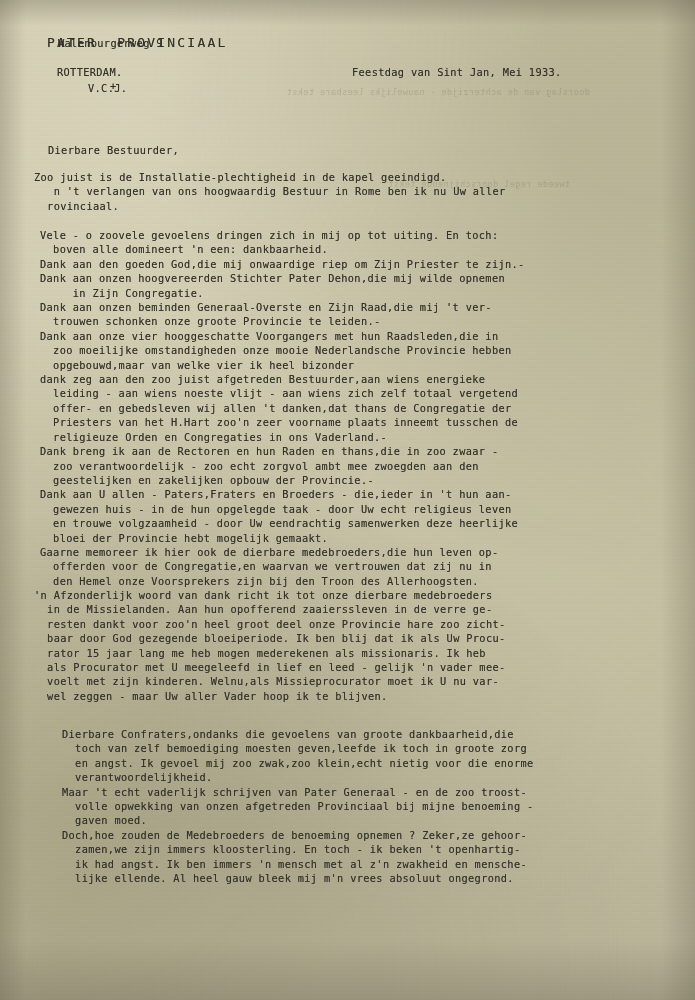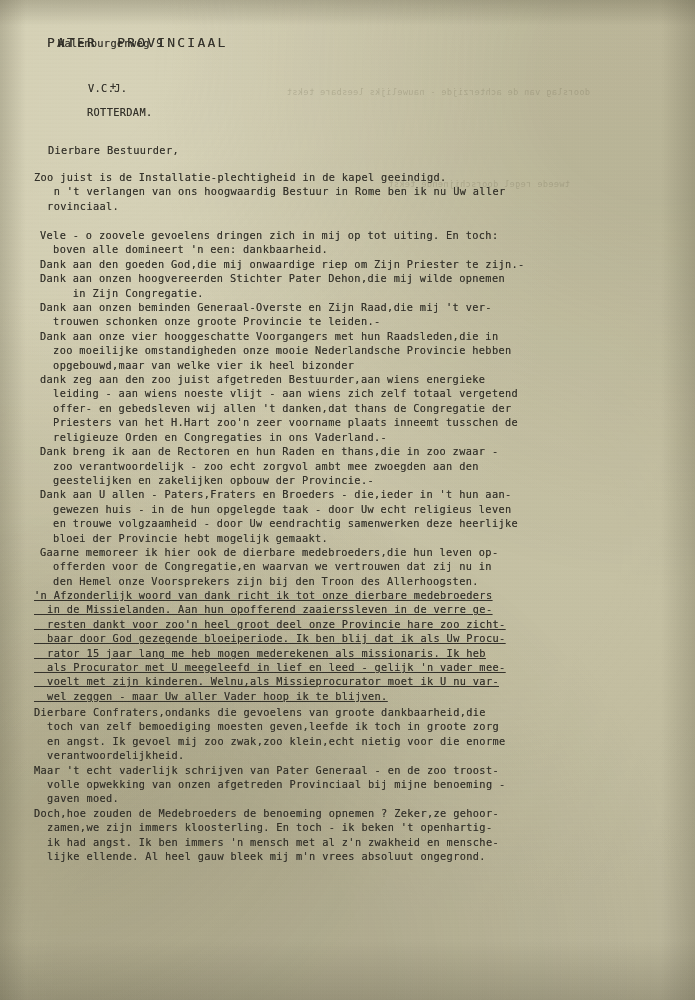--- a/index.html
+++ b/index.html
@@ -90,32 +90,32 @@
     text-shadow: 0 0 0.6px rgba(45,43,34,0.55);
   }
 
   
   #hdr-title {
     left: 47px; top: 36px;
     letter-spacing: 2.2px;
     font-size: 13px;
   }
   #hdr-street { left: 58px; top: 36px; }
-  #hdr-city   { left: 87px; top: 65px; margin-top: 40px; }
+  #hdr-city   { left: 57px; top: 65px; }
   #hdr-cross  { left: 110px; top: 79px; }
   #hdr-vcj    { left: 88px; top: 81px; }
   #hdr-date   { left: 352px; top: 65px; }
 
   #salutation { left: 48px; top: 143px; }
 
   .para { left: 34px; }
   #p1 { top: 170px; }
   #p2 { top: 228px; margin-left: 6px; }
-  #p3 { top: 588px; text-decoration: underline; }
-  #p4 { top: 705px; }
+  #p3 { top: 588px; }
+  #p4 { top: 727px; margin-left: 28px; }
 
   .scan-noise {
     position: absolute;
     inset: 0;
     pointer-events: none;
     opacity: 0.35;
     background-image:
       repeating-linear-gradient(0deg, rgba(0,0,0,0.035) 0px, rgba(0,0,0,0) 2px, rgba(0,0,0,0) 4px),
       repeating-linear-gradient(90deg, rgba(255,255,255,0.03) 0px, rgba(255,255,255,0) 3px);
   }
@@ -131,20 +131,21 @@
   <div class="sheet-edge-bottom"></div>
 
   <div class="bleed">doorslag van de achterzijde - nauwelijks leesbare tekst</div>
   <div class="bleed bleed2">tweede regel doorschijnende tekst</div>
 
   <div class="typed" id="hdr-title">PATER  PROVINCIAAL</div>
   <div class="typed" id="hdr-street">Walenburgerweg 9</div>
   <div class="typed" id="hdr-city">ROTTERDAM.</div>
   <div class="typed" id="hdr-cross">+</div>
   <div class="typed" id="hdr-vcj">V.C.J.</div>
+  <div class="typed" id="hdr-date">Feestdag van Sint Jan, Mei 1933.</div>
 
   <div class="typed" id="salutation">Dierbare Bestuurder,</div>
 
   <div class="typed para" id="p1">Zoo juist is de Installatie-plechtigheid in de kapel geeindigd.
    n 't verlangen van ons hoogwaardig Bestuur in Rome ben ik nu Uw aller
   rovinciaal.</div>
   <div class="typed para" id="p2">Vele - o zoovele gevoelens dringen zich in mij op tot uiting. En toch:
   boven alle domineert 'n een: dankbaarheid.
 Dank aan den goeden God,die mij onwaardige riep om Zijn Priester te zijn.-
 Dank aan onzen hoogvereerden Stichter Pater Dehon,die mij wilde opnemen

